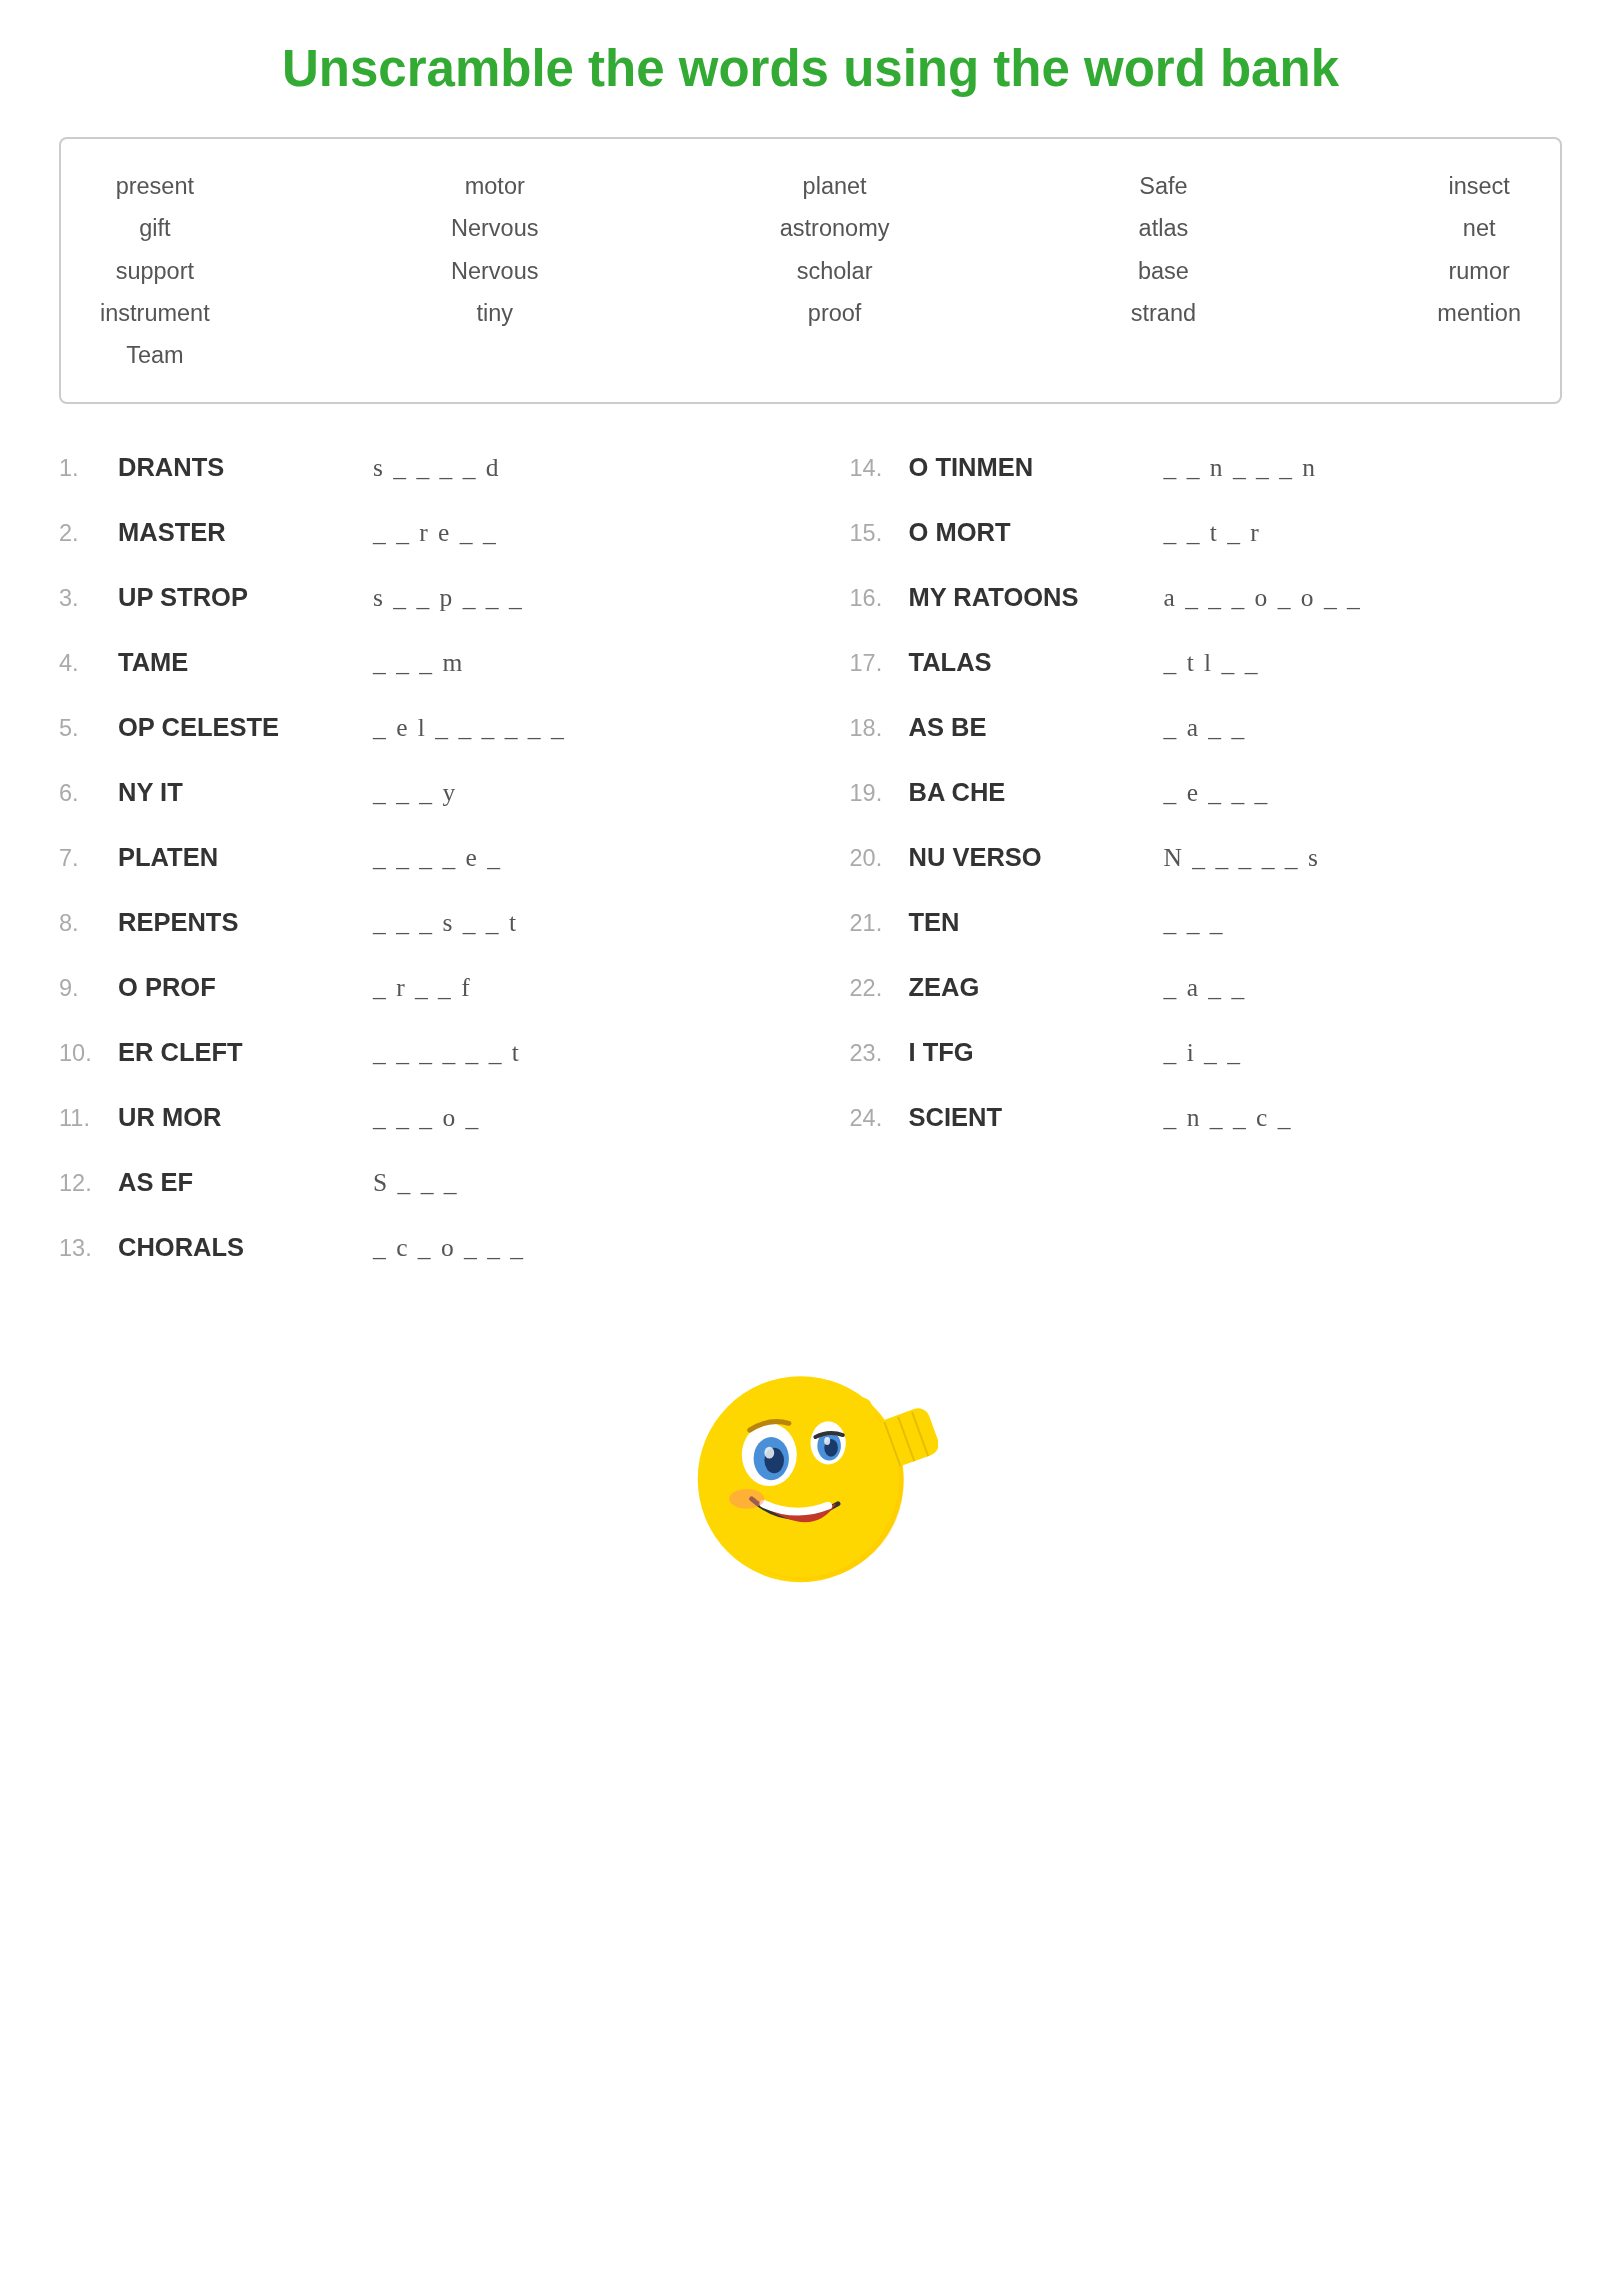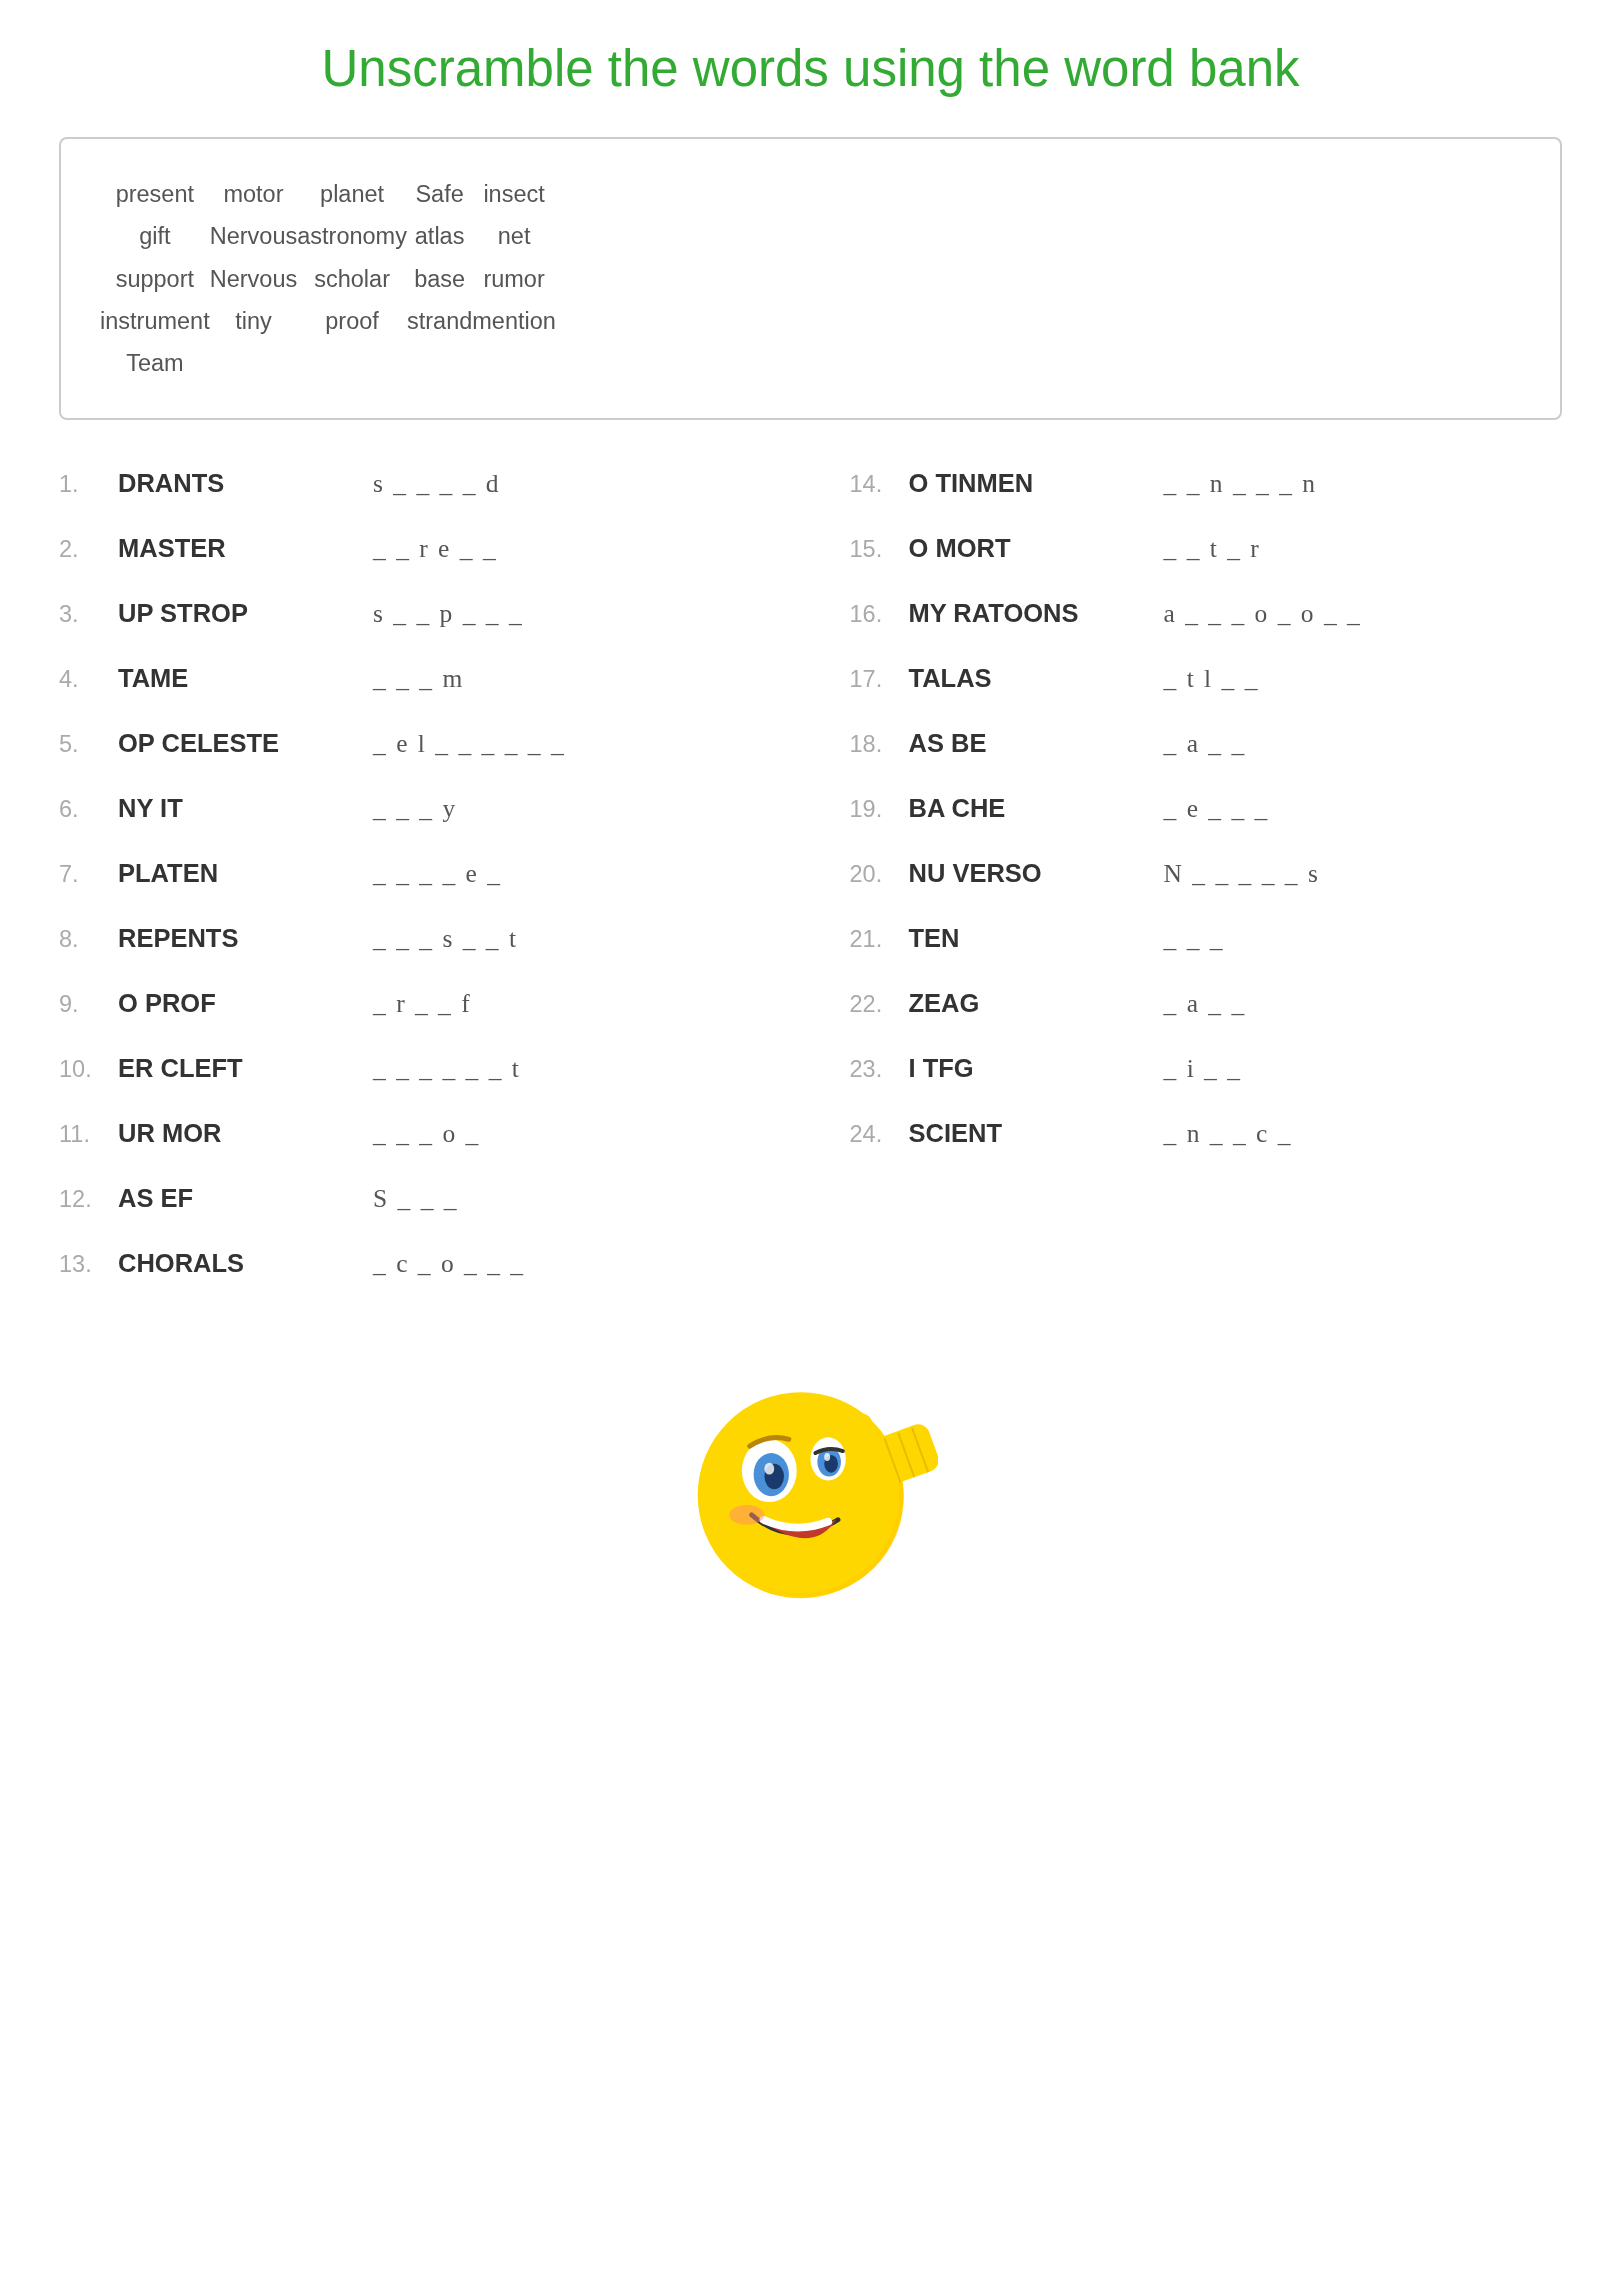--- a/index.html
+++ b/index.html
@@ -8,29 +8,29 @@
       font-family: Arial, sans-serif;
       width: 1621px;
       min-height: 2293px;
       padding: 39px 59px;
       color: #333;
     }
     h1 {
       text-align: center;
       color: #3a3;
       font-size: 51px;
-      font-weight: normal;
+      font-weight: bold;
       margin-bottom: 39px;
     }
     .word-bank {
       border: 2px solid #ccc;
       border-radius: 7.8px;
-      padding: 34px 39px;
+      padding: 26px 39px;
       display: flex;
-      justify-content: flex-start;
+      justify-content: space-between;
       margin-bottom: 49px;
     }
     .word-bank-col {
       text-align: center;
       font-size: 23.5px;
       line-height: 1.8;
       color: #555;
     }
     .clues-section {
       display: grid;

